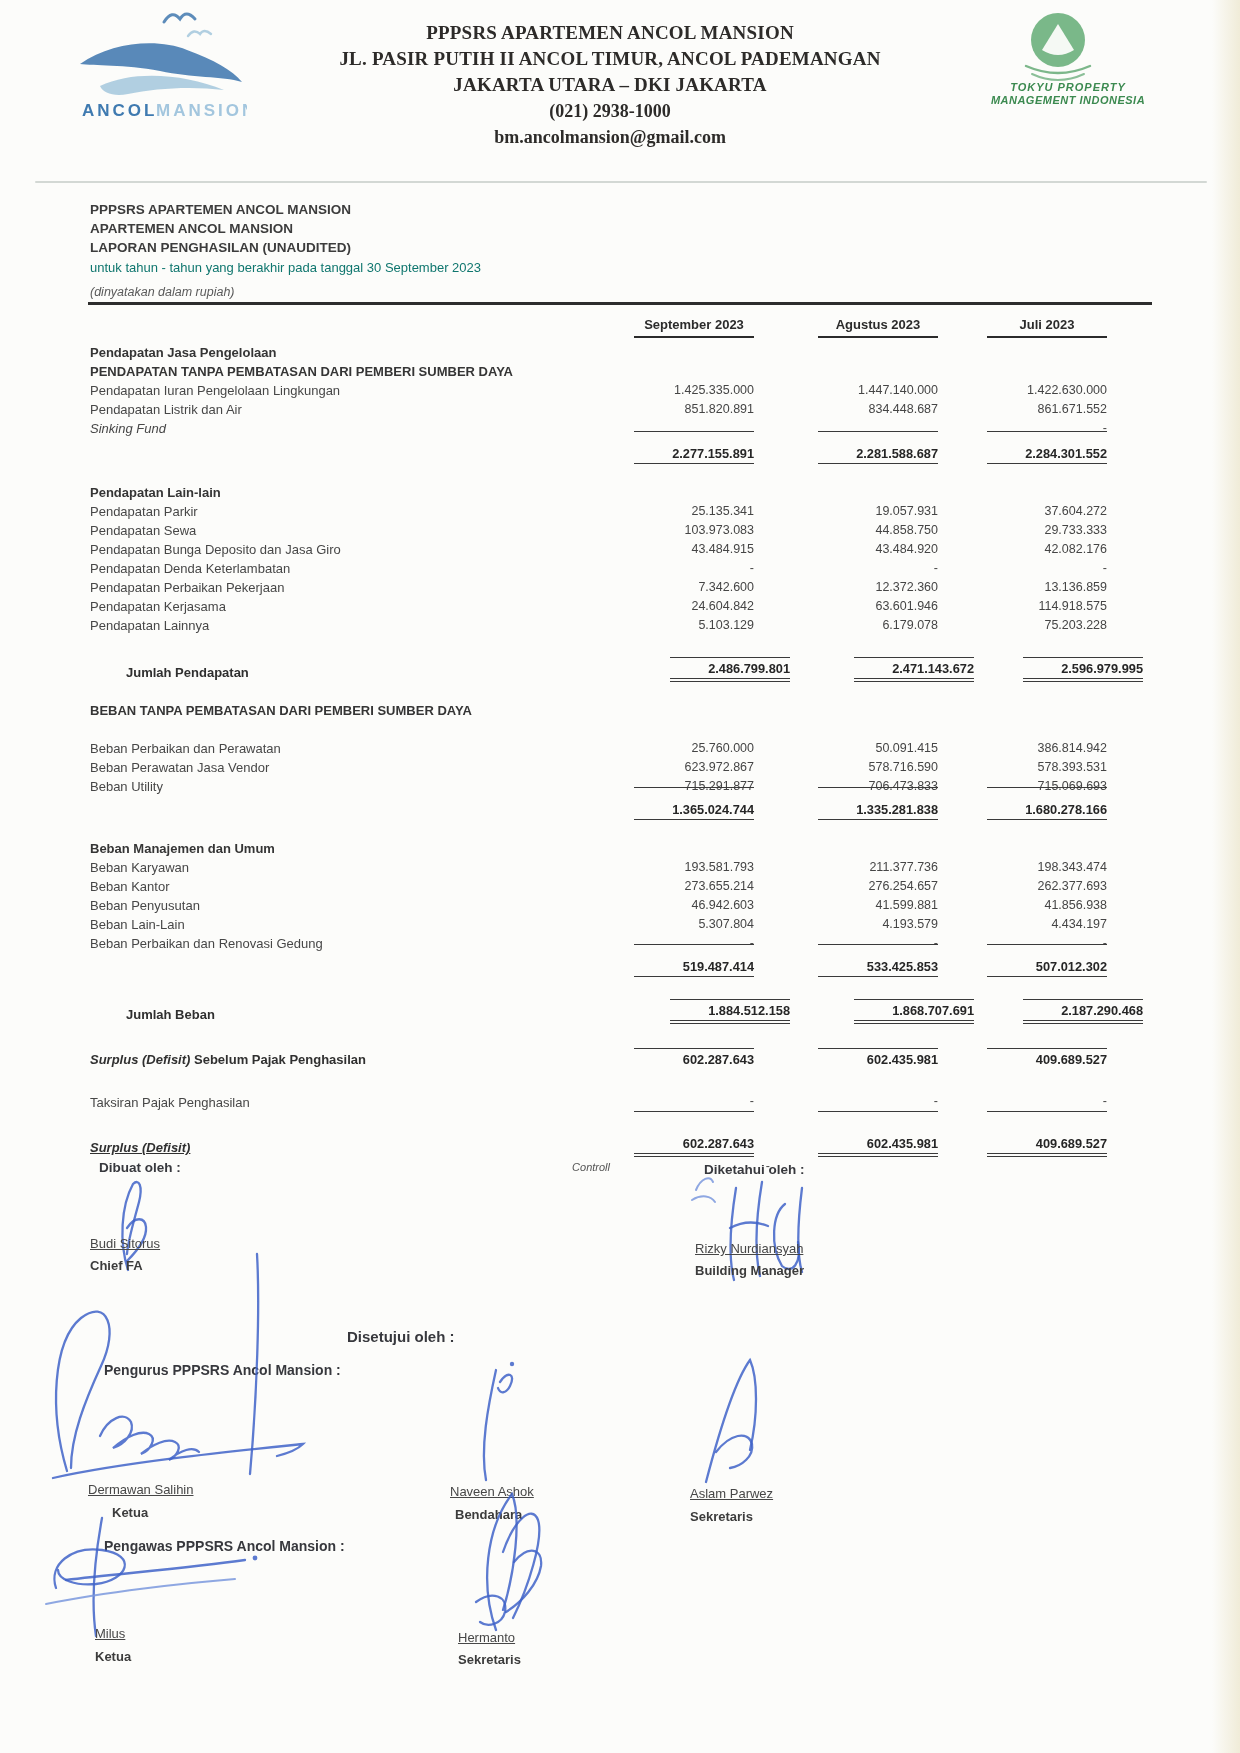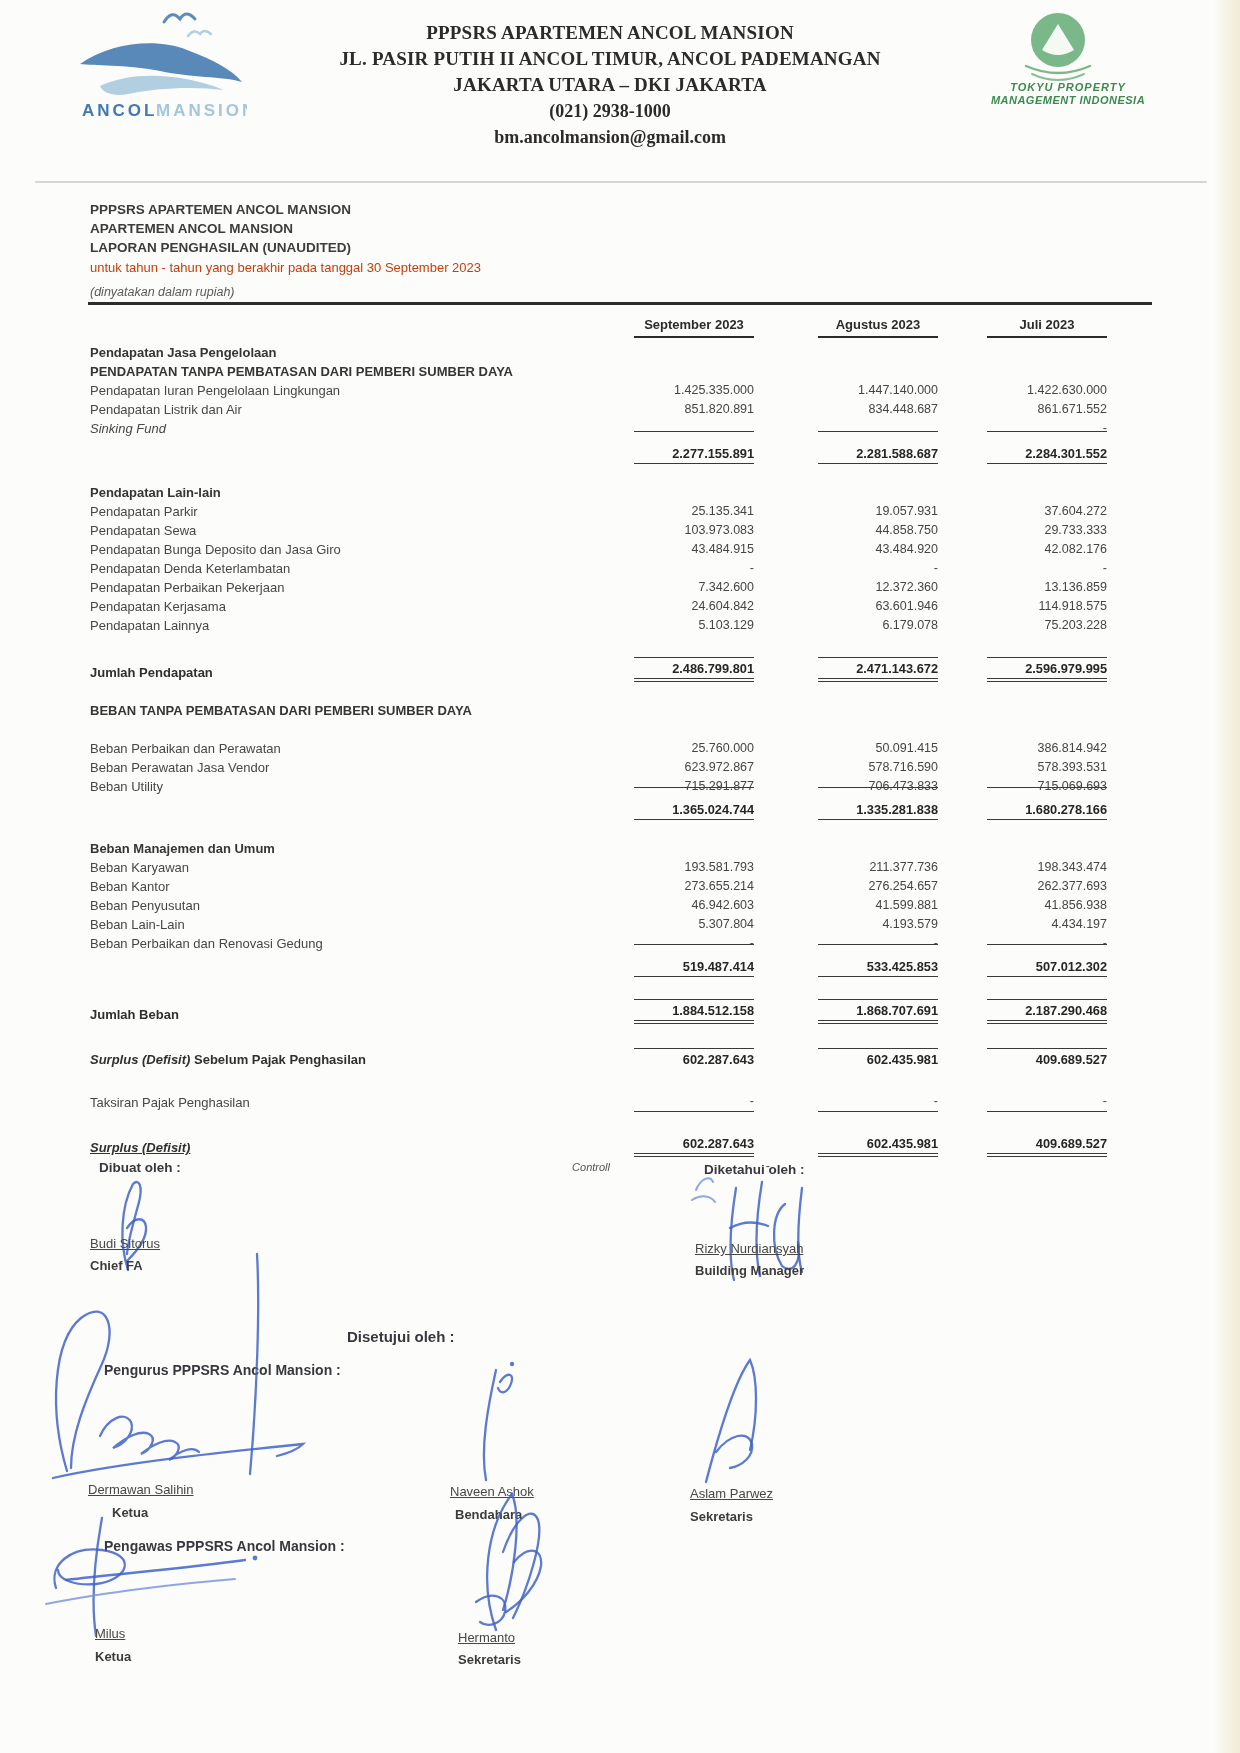--- a/index.html
+++ b/index.html
@@ -15,37 +15,37 @@
   .header-center .hs{font-size:18px;line-height:26px;}
   .top-sep{position:absolute;left:35px;top:181px;width:1172px;height:2px;background:#d3d8d4;border-radius:1px;}
 
   
   .logo-ancol{position:absolute;left:72px;top:6px;}
   .logo-tokyu{position:absolute;left:950px;top:8px;}
 
   
   .doc-block{position:absolute;left:90px;top:200px;font-size:13.5px;line-height:19px;color:#3c3c3c;}
   .doc-block .dt{font-weight:700;}
-  .doc-block .ds{font-weight:400;color:#c2410c;font-size:13px;margin-top:1px;}
+  .doc-block .ds{font-weight:400;color:#0f766e;font-size:13px;margin-top:1px;}
   .currency-note{position:absolute;left:90px;top:285px;font-style:italic;color:#5a5a5a;font-size:12.5px;}
   .heavy-rule{position:absolute;left:88px;top:302px;width:1064px;height:3px;background:#2d2d2d;}
 
   
   .table-wrap{position:absolute;left:0;top:311px;width:1240px;}
   .thead,.trow{display:flex;align-items:flex-end;padding-left:90px;padding-right:205px;gap:24px;}
   .thead{height:27px;margin-bottom:5px;}
   .lbl{width:520px;flex:none;font-size:13px;line-height:18px;color:#474747;}
   .val{width:120px;flex:none;text-align:right;font-size:12.5px;line-height:17px;color:#454545;padding-bottom:1px;}
   .val.c1{margin-left:40px}.val.c2{margin-left:25px}
   .colhead{font-weight:700;text-align:center;font-size:13px;color:#2b2b2b;
         border-bottom:2.5px solid #2b2b2b;padding-bottom:3px;}
   .trow{min-height:19px;}
   .trow.gap{height:14px;}
   .trow.section .lbl,.trow.subsection .lbl{font-weight:700;color:#353535;}
-  .trow.total .lbl{font-weight:700;color:#2f2f2f;}
+  .trow.total .lbl{font-weight:700;color:#2f2f2f;margin-left:36px;}
   .trow.amount .val,.trow.total .val,.trow.surplus .val{font-weight:700;color:#262626;font-size:12.8px;}
   .trow.surplus .lbl{font-weight:700;color:#303030;}
   .it{font-style:italic;}
   .u .it{text-decoration:underline;}
   .trow.controll .lbl{text-align:right;padding-right:16px;font-size:11px;font-style:italic;color:#555;}
   .vb-tb{border-top:1.5px solid #3a3a3a;border-bottom:1.5px solid #3a3a3a;padding-top:13px;}
   .vb-t-db{border-top:1.5px solid #3a3a3a;border-bottom:4px double #3a3a3a;padding-top:2px;}
   .vb-t{border-top:1.5px solid #3a3a3a;padding-top:2px;}
   .vb-b{border-bottom:1.5px solid #3a3a3a;}
   .vb-db{border-bottom:4px double #3a3a3a;}

